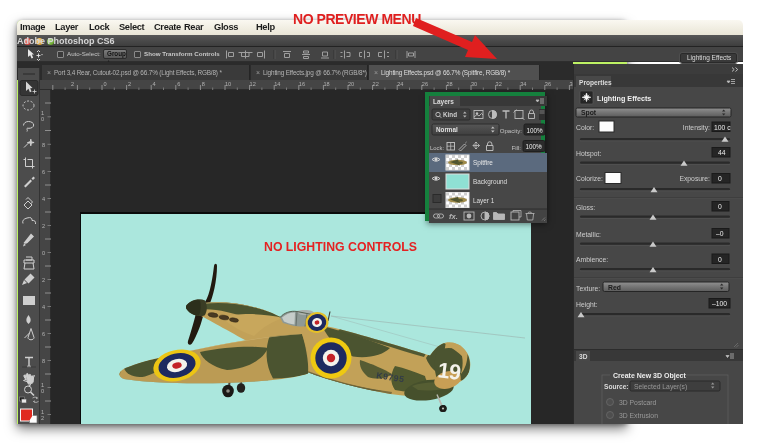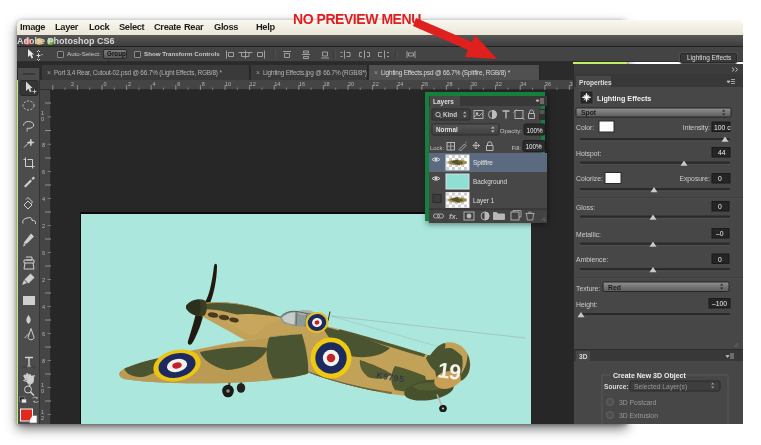--- a/index.html
+++ b/index.html
@@ -248,20 +248,21 @@
     </g>
     <g>
       <circle cx="331" cy="358" r="20.5" fill="#eec911"></circle>
       <circle cx="331" cy="358" r="15.7" fill="#1d2a60"></circle>
       <circle cx="331" cy="358" r="8.2" fill="#f3f2ec"></circle>
       <circle cx="331" cy="358" r="4.2" fill="#c32127"></circle>
     </g>
     <text x="376" y="378" font-size="8.6" font-weight="bold" fill="#333c46" transform="rotate(9 376 378)" letter-spacing="0.6" font-family="Liberation Sans">K9795</text>
 
   </svg>
+  <div id="nolight" class="abs">NO LIGHTING CONTROLS</div>
   <div id="toolhead" class="abs">»</div>
   <div id="tools" class="abs">
     <svg width="22" height="356" viewBox="0 0 22 356">
       <rect x="5" y="5" width="12" height="2" fill="#3a3a3a"></rect>
       <rect x="2" y="12.5" width="18" height="15" rx="2" fill="#353535" stroke="#2a2a2a"></rect>
       <g fill="#d6d6d6">
         <path d="M8,13.5 L8,23 L10.5,20.8 L11.9,24.2 L13.6,23.5 L12.2,20.2 L14.6,20 Z"></path>
         <path d="M14.5,23.5 h4 M16.5,21.5 v4" stroke="#d6d6d6" stroke-width="0.8" fill="none"></path>
       </g>
       <g stroke="#cfcfcf" fill="none" stroke-width="1">

